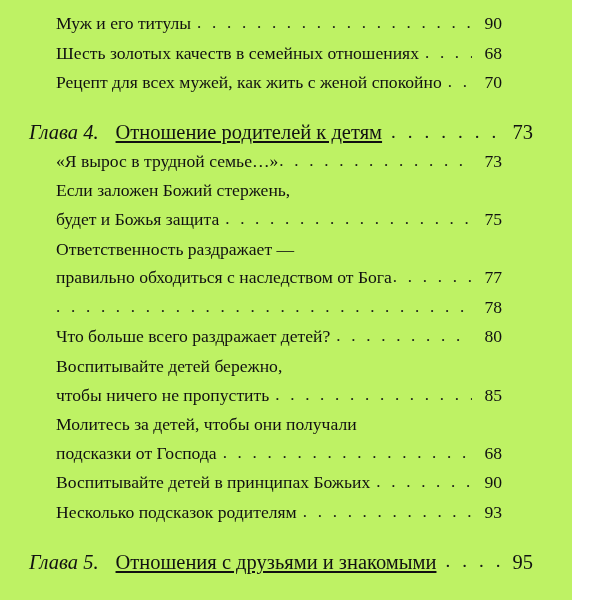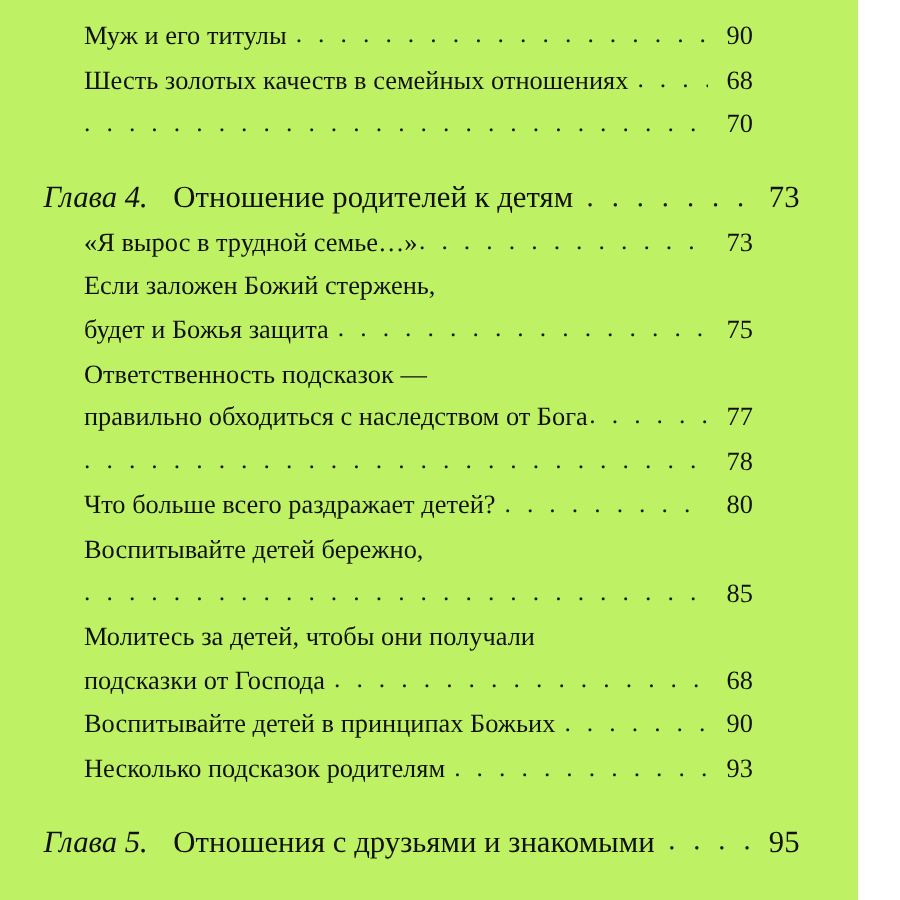--- a/index.html
+++ b/index.html
@@ -82,20 +82,21 @@
     padding-right: 39px;
   }
   .chapter-row .chapter-label {
     flex: 0 0 auto;
     padding-right: 17px;
     white-space: pre;
     font-style: italic;
   }
   .chapter-row .toc-title {
     padding-right: 9px;
+    text-decoration: underline;
   }
   .chapter-row .leader {
     font-size: 19px;
   }
   .chapter-row .toc-page-num {
     padding-left: 5px;
     min-width: 26px;
   }
 
   
@@ -147,20 +148,21 @@
       </li>
       <li class="toc-row entry-row">
         <div class="toc-line">
           <span class="toc-title">Шесть золотых качеств в семейных отношениях</span>
           <span class="leader"></span>
           <span class="toc-page-num">68</span>
         </div>
       </li>
       <li class="toc-row entry-row">
         <div class="toc-line">
+          <span class="toc-title">Рецепт для всех мужей, как жить с женой спокойно</span>
           <span class="leader"></span>
           <span class="toc-page-num">70</span>
         </div>
       </li>
       <li class="gap-before-chapter"></li>
       <li class="toc-row chapter-row">
         <div class="toc-line">
           <span class="chapter-label">Глава 4.</span>
           <span class="toc-title">Отношение родителей к детям</span>
           <span class="leader"></span>
@@ -179,21 +181,21 @@
           <span class="toc-title">Если заложен Божий стержень,</span>
         </div>
         <div class="toc-line">
           <span class="toc-title">будет и Божья защита</span>
           <span class="leader"></span>
           <span class="toc-page-num">75</span>
         </div>
       </li>
       <li class="toc-row entry-row">
         <div class="toc-line cont">
-          <span class="toc-title">Ответственность подсказок —</span>
+          <span class="toc-title">Ответственность раздражает —</span>
         </div>
         <div class="toc-line">
           <span class="toc-title tight">правильно обходиться с наследством от Бога</span>
           <span class="leader"></span>
           <span class="toc-page-num">77</span>
         </div>
       </li>
       <li class="toc-row entry-row">
         <div class="toc-line">
           <span class="leader"></span>
@@ -205,20 +207,21 @@
           <span class="toc-title">Что больше всего раздражает детей?</span>
           <span class="leader"></span>
           <span class="toc-page-num">80</span>
         </div>
       </li>
       <li class="toc-row entry-row">
         <div class="toc-line cont">
           <span class="toc-title">Воспитывайте детей бережно,</span>
         </div>
         <div class="toc-line">
+          <span class="toc-title">чтобы ничего не пропустить</span>
           <span class="leader"></span>
           <span class="toc-page-num">85</span>
         </div>
       </li>
       <li class="toc-row entry-row">
         <div class="toc-line cont">
           <span class="toc-title">Молитесь за детей, чтобы они получали</span>
         </div>
         <div class="toc-line">
           <span class="toc-title">подсказки от Господа</span>

